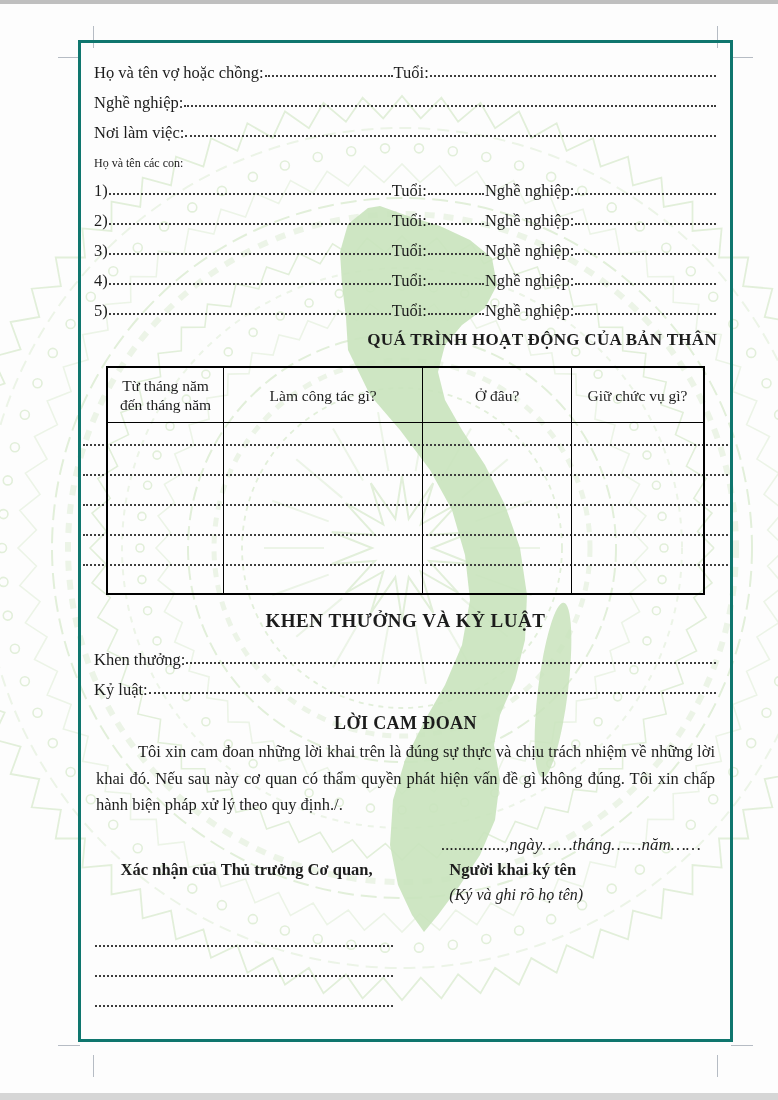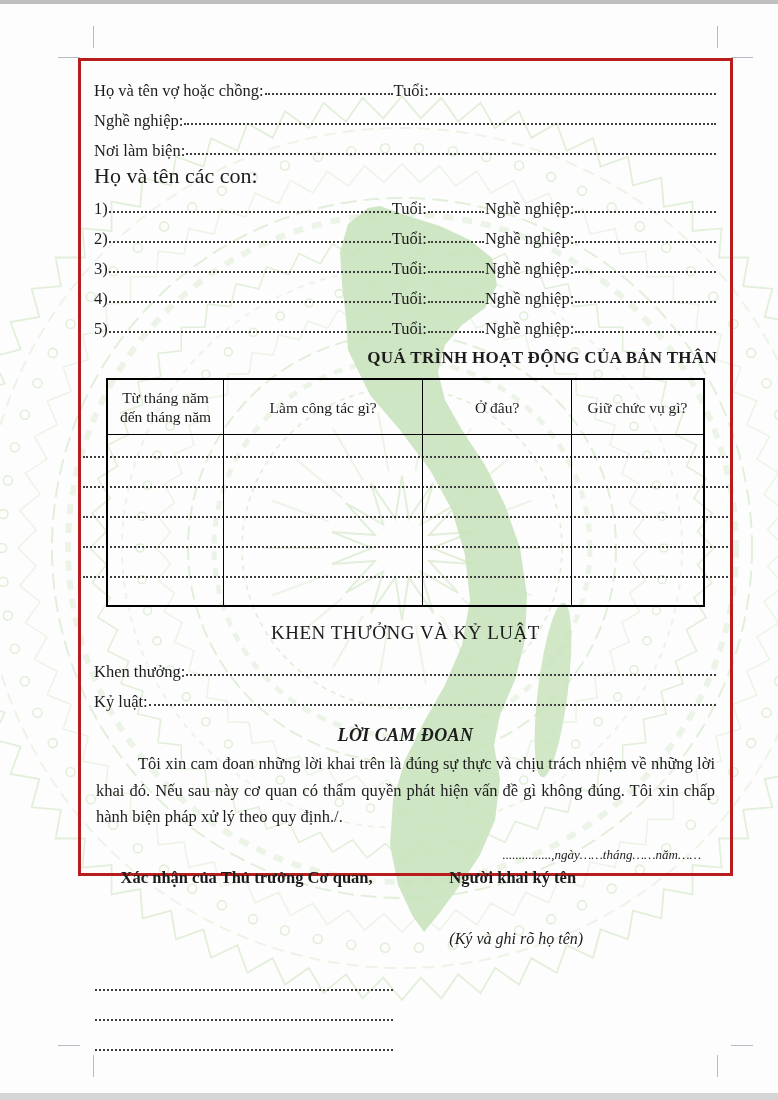--- a/index.html
+++ b/index.html
@@ -5,53 +5,53 @@
   html,body{margin:0;padding:0;background:#fff;}
   .page{position:relative;width:778px;height:1100px;background:#fdfdfd;overflow:hidden;
         font-family:"Liberation Serif","DejaVu Serif",serif;color:#1c1c1c;}
   .topbar{position:absolute;top:0;left:0;right:0;height:4px;background:#bfbfbf;z-index:3;}
   .bottombar{position:absolute;bottom:0;left:0;right:0;height:7px;background:#d6d6d6;z-index:3;}
   #wm{position:absolute;inset:0;z-index:0;}
   
   .cmark{position:absolute;z-index:1;}
   .cmark span{position:absolute;background:#b6bcc4;}
   
-  .border-box{position:absolute;left:78px;top:58px;width:655px;height:818px;
-              border:3px solid #b91c1c;box-sizing:border-box;z-index:2;background:transparent;}
+  .border-box{position:absolute;left:78px;top:40px;width:655px;height:1002px;
+              border:3px solid #0f766e;box-sizing:border-box;z-index:2;background:transparent;}
   .content{position:absolute;inset:0;padding:10px 13px 0 13px;}
   .frow{display:flex;align-items:flex-end;height:30px;font-size:16.5px;}
   .frow .lbl{white-space:nowrap;}
   .dots{border-bottom:2px dotted #3d3d3d;height:0;margin:0 1px 6px 1px;}
   .d-grow{flex:1;}
   .d-w130{width:128px;}
   .d-w285{width:282px;}
   .d-w58{width:56px;}
-  .plainrow{height:28px;display:flex;align-items:flex-end;font-size:22px;}
+  .plainrow{height:28px;display:flex;align-items:flex-end;font-size:12px;}
   .sec-title{text-align:right;font-weight:bold;font-size:17px;margin-top:9px;letter-spacing:.3px;}
-  .sec-title-lg{text-align:center;font-weight:normal;font-size:19px;margin-top:15px;letter-spacing:.5px;}
-  .sec-title-md{text-align:center;font-weight:bold;font-size:18px;margin-top:13px;letter-spacing:.4px;font-style:italic;}
+  .sec-title-lg{text-align:center;font-weight:bold;font-size:19px;margin-top:15px;letter-spacing:.5px;}
+  .sec-title-md{text-align:center;font-weight:bold;font-size:18px;margin-top:13px;letter-spacing:.4px;}
   
-  .table-zone{position:relative;height:229px;margin-top:10px;}
+  .table-zone{position:relative;height:229px;margin-top:16px;}
   .dotline{position:absolute;left:-11px;right:-11px;border-bottom:2px dotted #3d3d3d;height:0;}
   .htable{position:absolute;left:12px;right:12px;top:0;bottom:0;border:2px solid #000;
           display:grid;grid-template-columns:19.5% 33.5% 25% 22%;grid-template-rows:55px 1fr;}
   .hcell{border-right:1.5px solid #000;border-bottom:1.5px solid #000;display:flex;
          align-items:center;justify-content:center;text-align:center;font-size:15.5px;
          line-height:19px;padding:2px 6px;}
   .hcell.last,.bcell.last{border-right:none;}
   .bcell{border-right:1.5px solid #000;}
   .krow{display:flex;align-items:flex-end;height:30px;font-size:16.5px;margin-top:0;}
   .pledge-p{font-size:16.5px;line-height:26.5px;text-align:justify;text-indent:42px;margin:5px 2px 9px 2px;}
-  .date-row{display:flex;justify-content:flex-end;font-style:italic;font-size:13px;
+  .date-row{display:flex;justify-content:flex-end;font-style:italic;font-size:17px;
             margin-top:16px;padding-right:16px;}
   .sig-cols{display:flex;justify-content:space-between;margin-top:2px;gap:6px;}
   .sig-left{width:49%;text-align:center;font-weight:bold;font-size:16.5px;line-height:25px;}
   .sig-right{width:42%;text-align:left;margin-right:6px;}
   .sig-right .t{font-weight:bold;font-size:16.5px;line-height:25px;}
-  .sig-right .n{font-style:italic;font-size:16px;line-height:25px;margin-top:36px;}
+  .sig-right .n{font-style:italic;font-size:16px;line-height:25px;}
   .bottom-lines{margin-top:16px;}
   .bline{height:30px;display:flex;align-items:flex-end;}
   .bline .dots{width:298px;}
 </style>
 </head>
 <body>
 
 <div class="page">
   <div class="topbar"></div>
   <svg id="wm" width="778" height="1100" viewBox="0 0 778 1100">
@@ -241,21 +241,21 @@
         <span class="lbl">Tuổi:</span>
         <span class="dots d-grow"></span>
       </div>
 
       <div class="frow">
         <span class="lbl">Nghề nghiệp:</span>
         <span class="dots d-grow"></span>
       </div>
 
       <div class="frow">
-        <span class="lbl">Nơi làm biện:</span>
+        <span class="lbl">Nơi làm việc:</span>
         <span class="dots d-grow"></span>
       </div>
 
 
       <div class="plainrow">
         <span class="lbl">Họ và tên các con:</span>
       </div>
 
       <div class="frow">
         <span class="lbl">1)</span>

